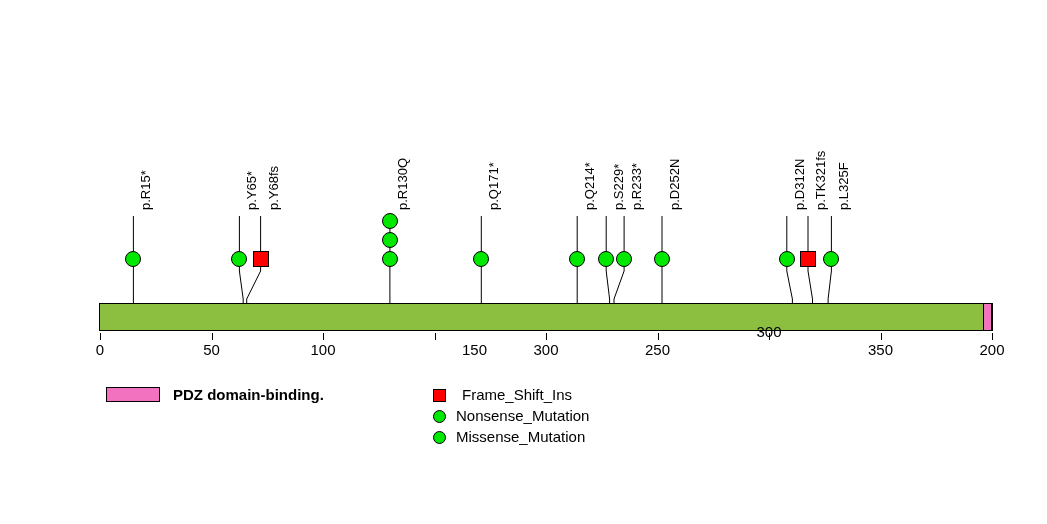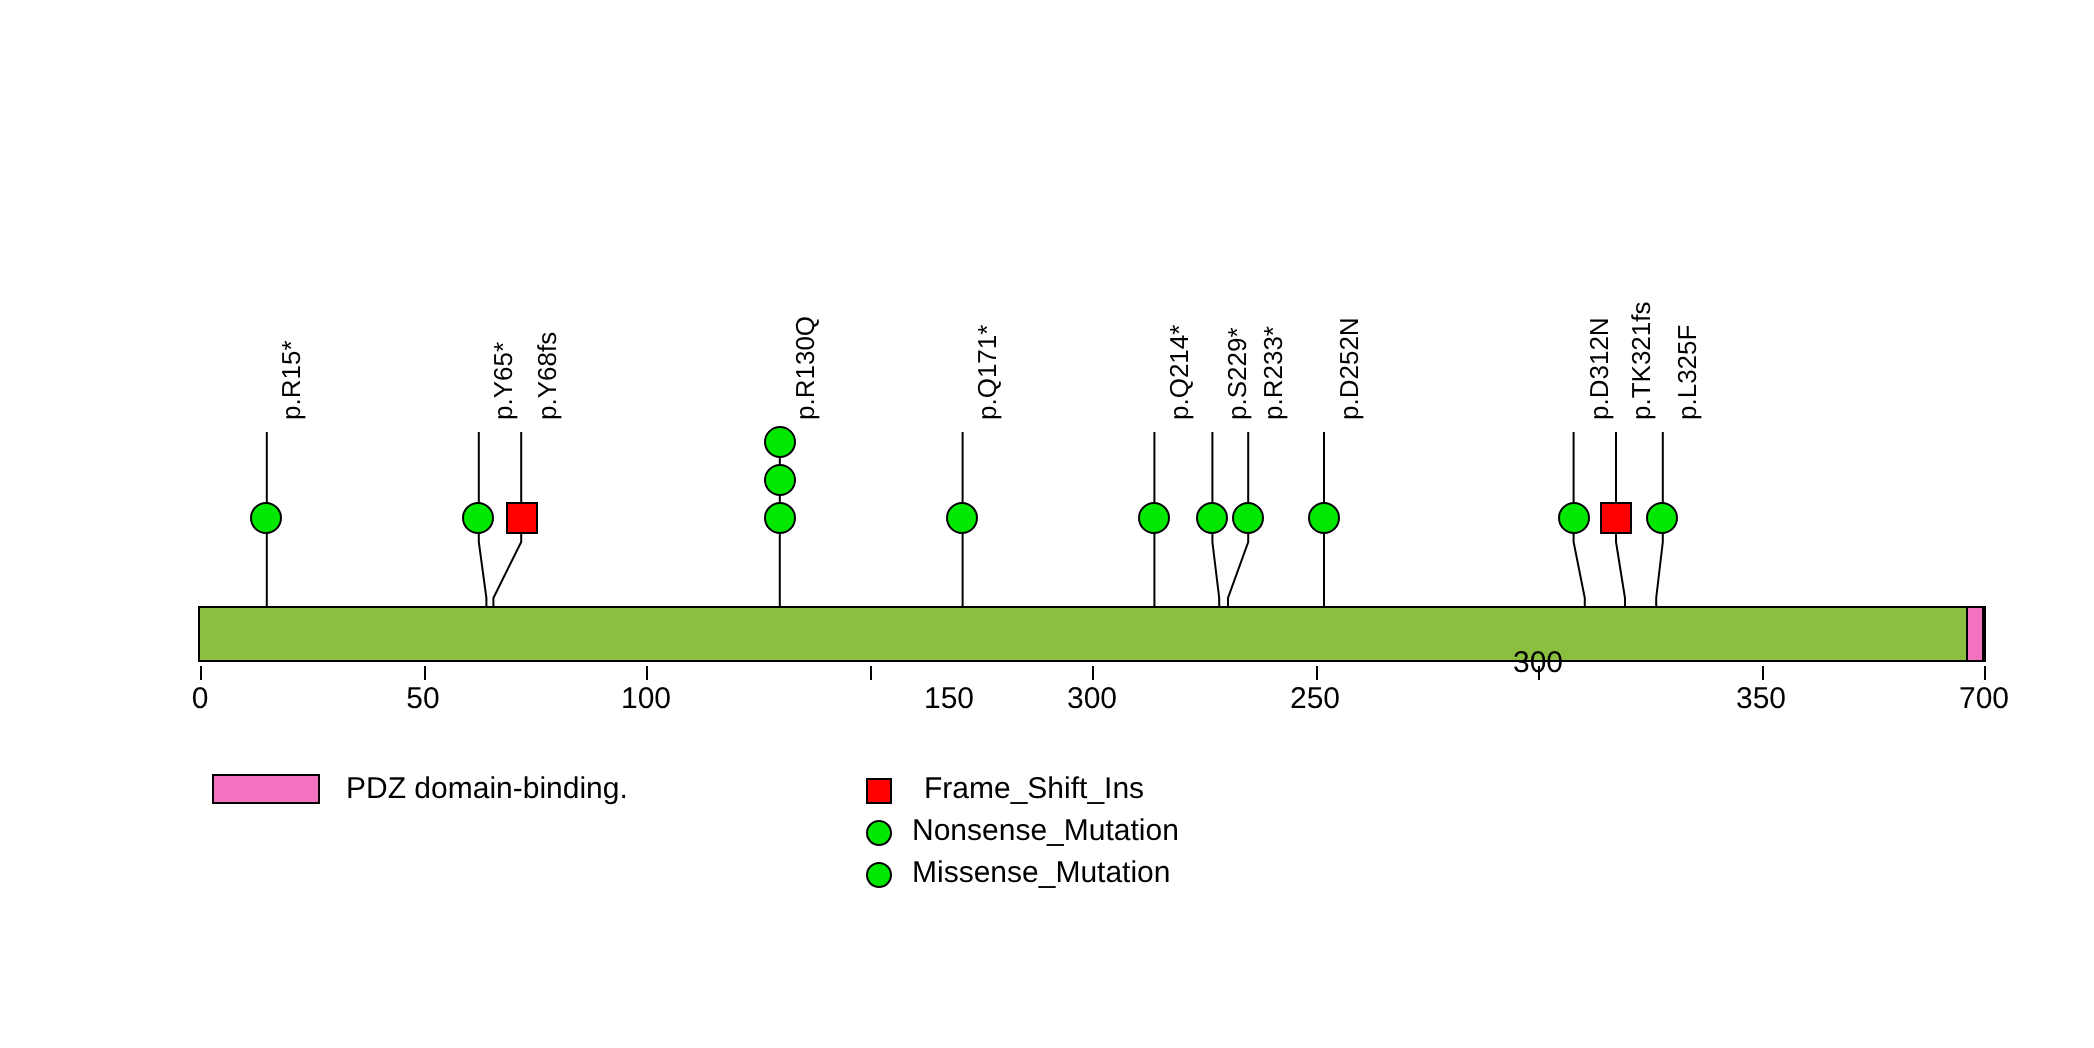--- a/index.html
+++ b/index.html
@@ -160,26 +160,26 @@
       <div class="axis-tick-label" style="left: 434.5px; top: 341px; margin-left: 40px;">150</div>
       <div class="axis-tick" style="left: 546px; top: 333px; height: 7px;"></div>
       <div class="axis-tick-label" style="left: 546px; top: 341px;">300</div>
       <div class="axis-tick" style="left: 657.5px; top: 333px; height: 7px;"></div>
       <div class="axis-tick-label" style="left: 657.5px; top: 341px; text-align: center;">250</div>
       <div class="axis-tick" style="left: 769px; top: 333px; height: 7px;"></div>
       <div class="axis-tick-label" style="left: 769px; top: 323px;">300</div>
       <div class="axis-tick" style="left: 880.5px; top: 333px; height: 7px;"></div>
       <div class="axis-tick-label" style="left: 880.5px; top: 341px; text-align: right;">350</div>
       <div class="axis-tick" style="left: 992px; top: 333px; height: 7px;"></div>
-      <div class="axis-tick-label" style="left: 992px; top: 341px;">700</div>
+      <div class="axis-tick-label" style="left: 992px; top: 341px;">200</div>
     </div>
 
   <div id="legend-layer">
       <div class="legend-swatch-rect" style="left: 106px; top: 387px; width: 54px; height: 15px; background: rgb(242, 114, 192);"></div>
-      <div class="legend-label" style="left: 173px; top: 386px;">PDZ domain-binding.</div>
+      <div class="legend-label" style="left: 173px; top: 386px; font-weight: bold;">PDZ domain-binding.</div>
       <div class="legend-swatch-sq" style="left: 433px; top: 389px; width: 13px; height: 13px; background: rgb(255, 0, 0);"></div>
       <div class="legend-label" style="left: 462px; top: 386px;">Frame_Shift_Ins</div>
       <div class="legend-swatch-circ" style="left: 433px; top: 410px; width: 13px; height: 13px; background: rgb(0, 232, 0);"></div>
       <div class="legend-label" style="left: 456px; top: 407px;">Nonsense_Mutation</div>
       <div class="legend-swatch-circ" style="left: 433px; top: 431px; width: 13px; height: 13px; background: rgb(0, 232, 0);"></div>
       <div class="legend-label" style="left: 456px; top: 428px;">Missense_Mutation</div>
     </div>
 
 </div>
 

